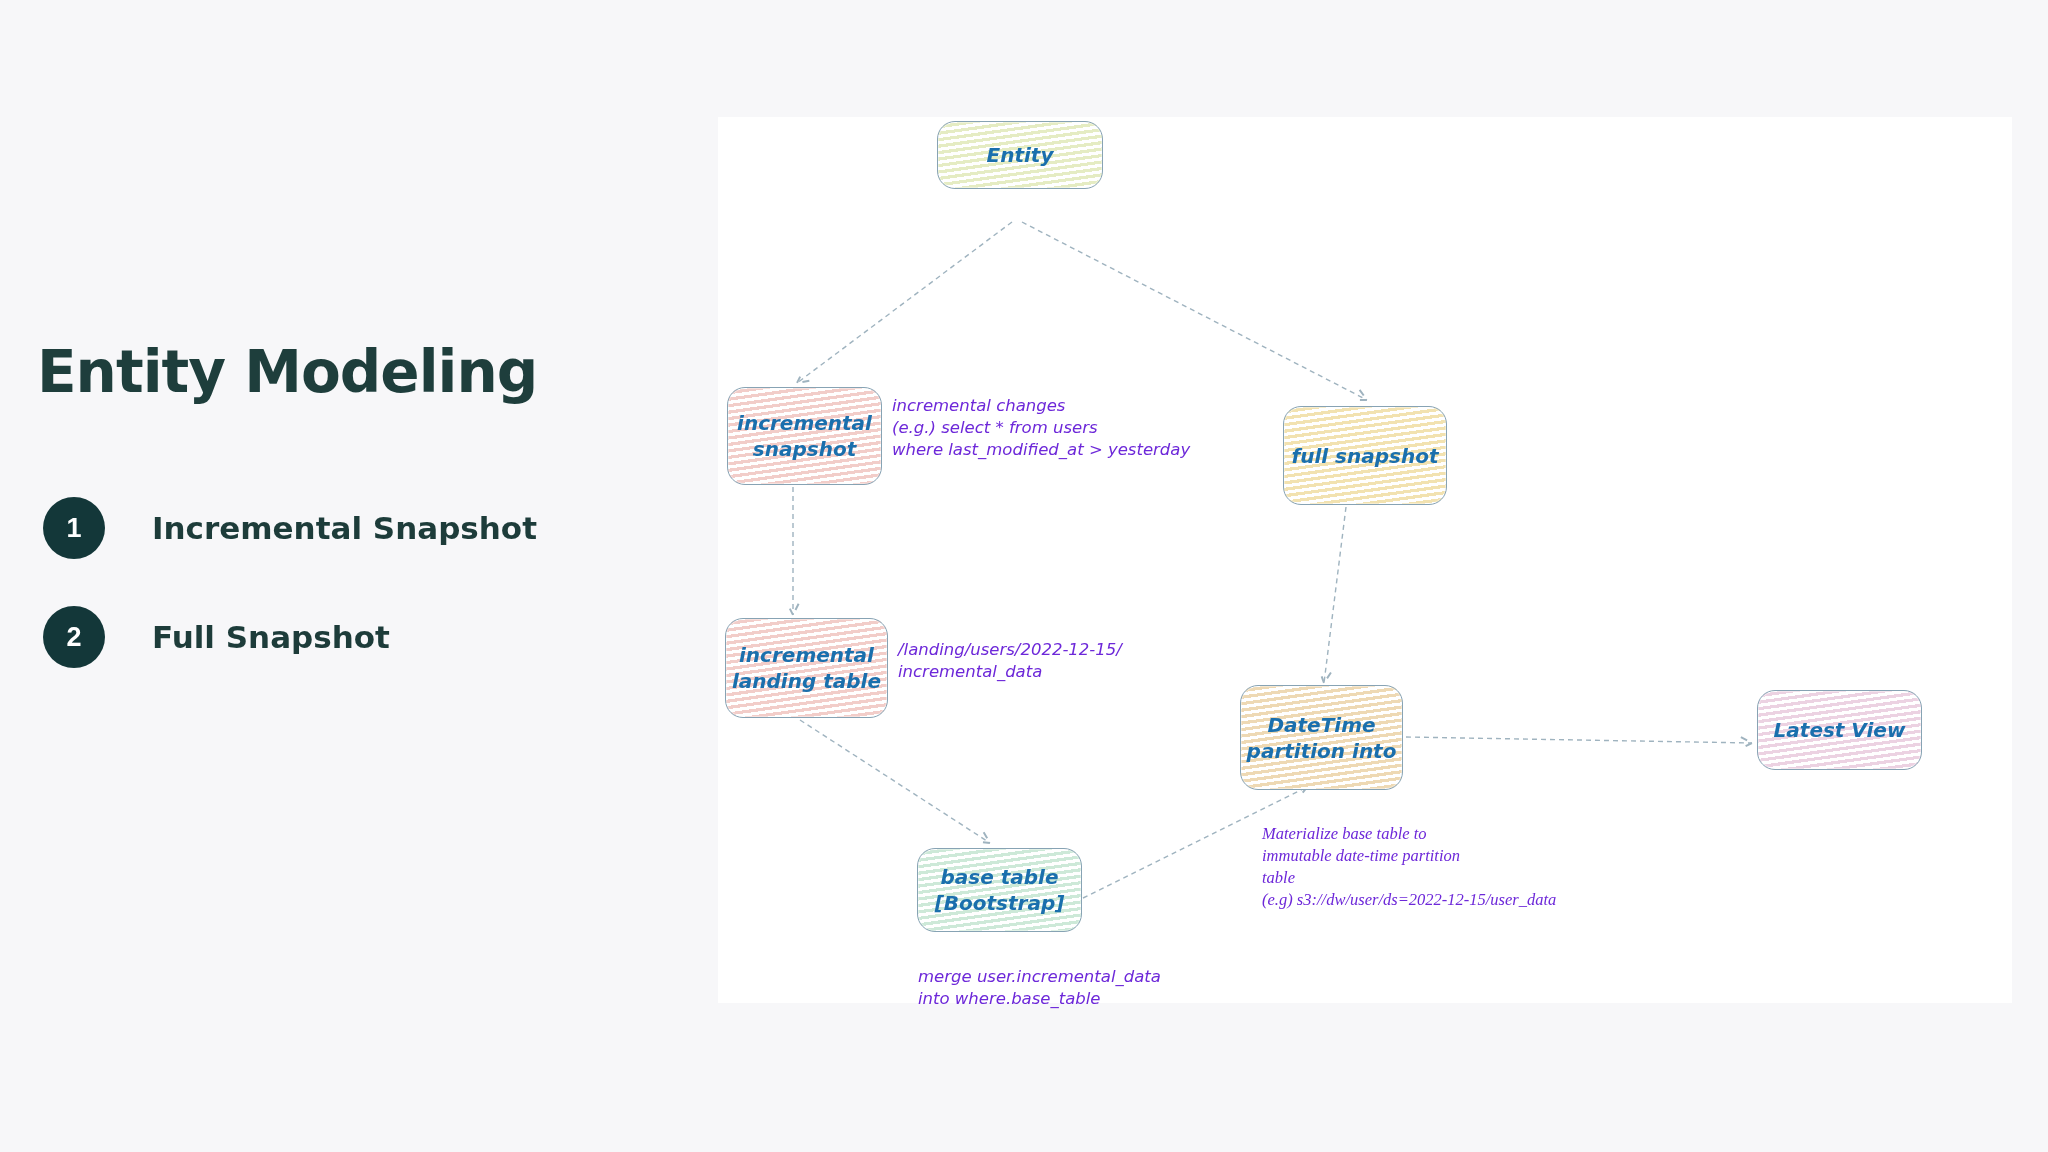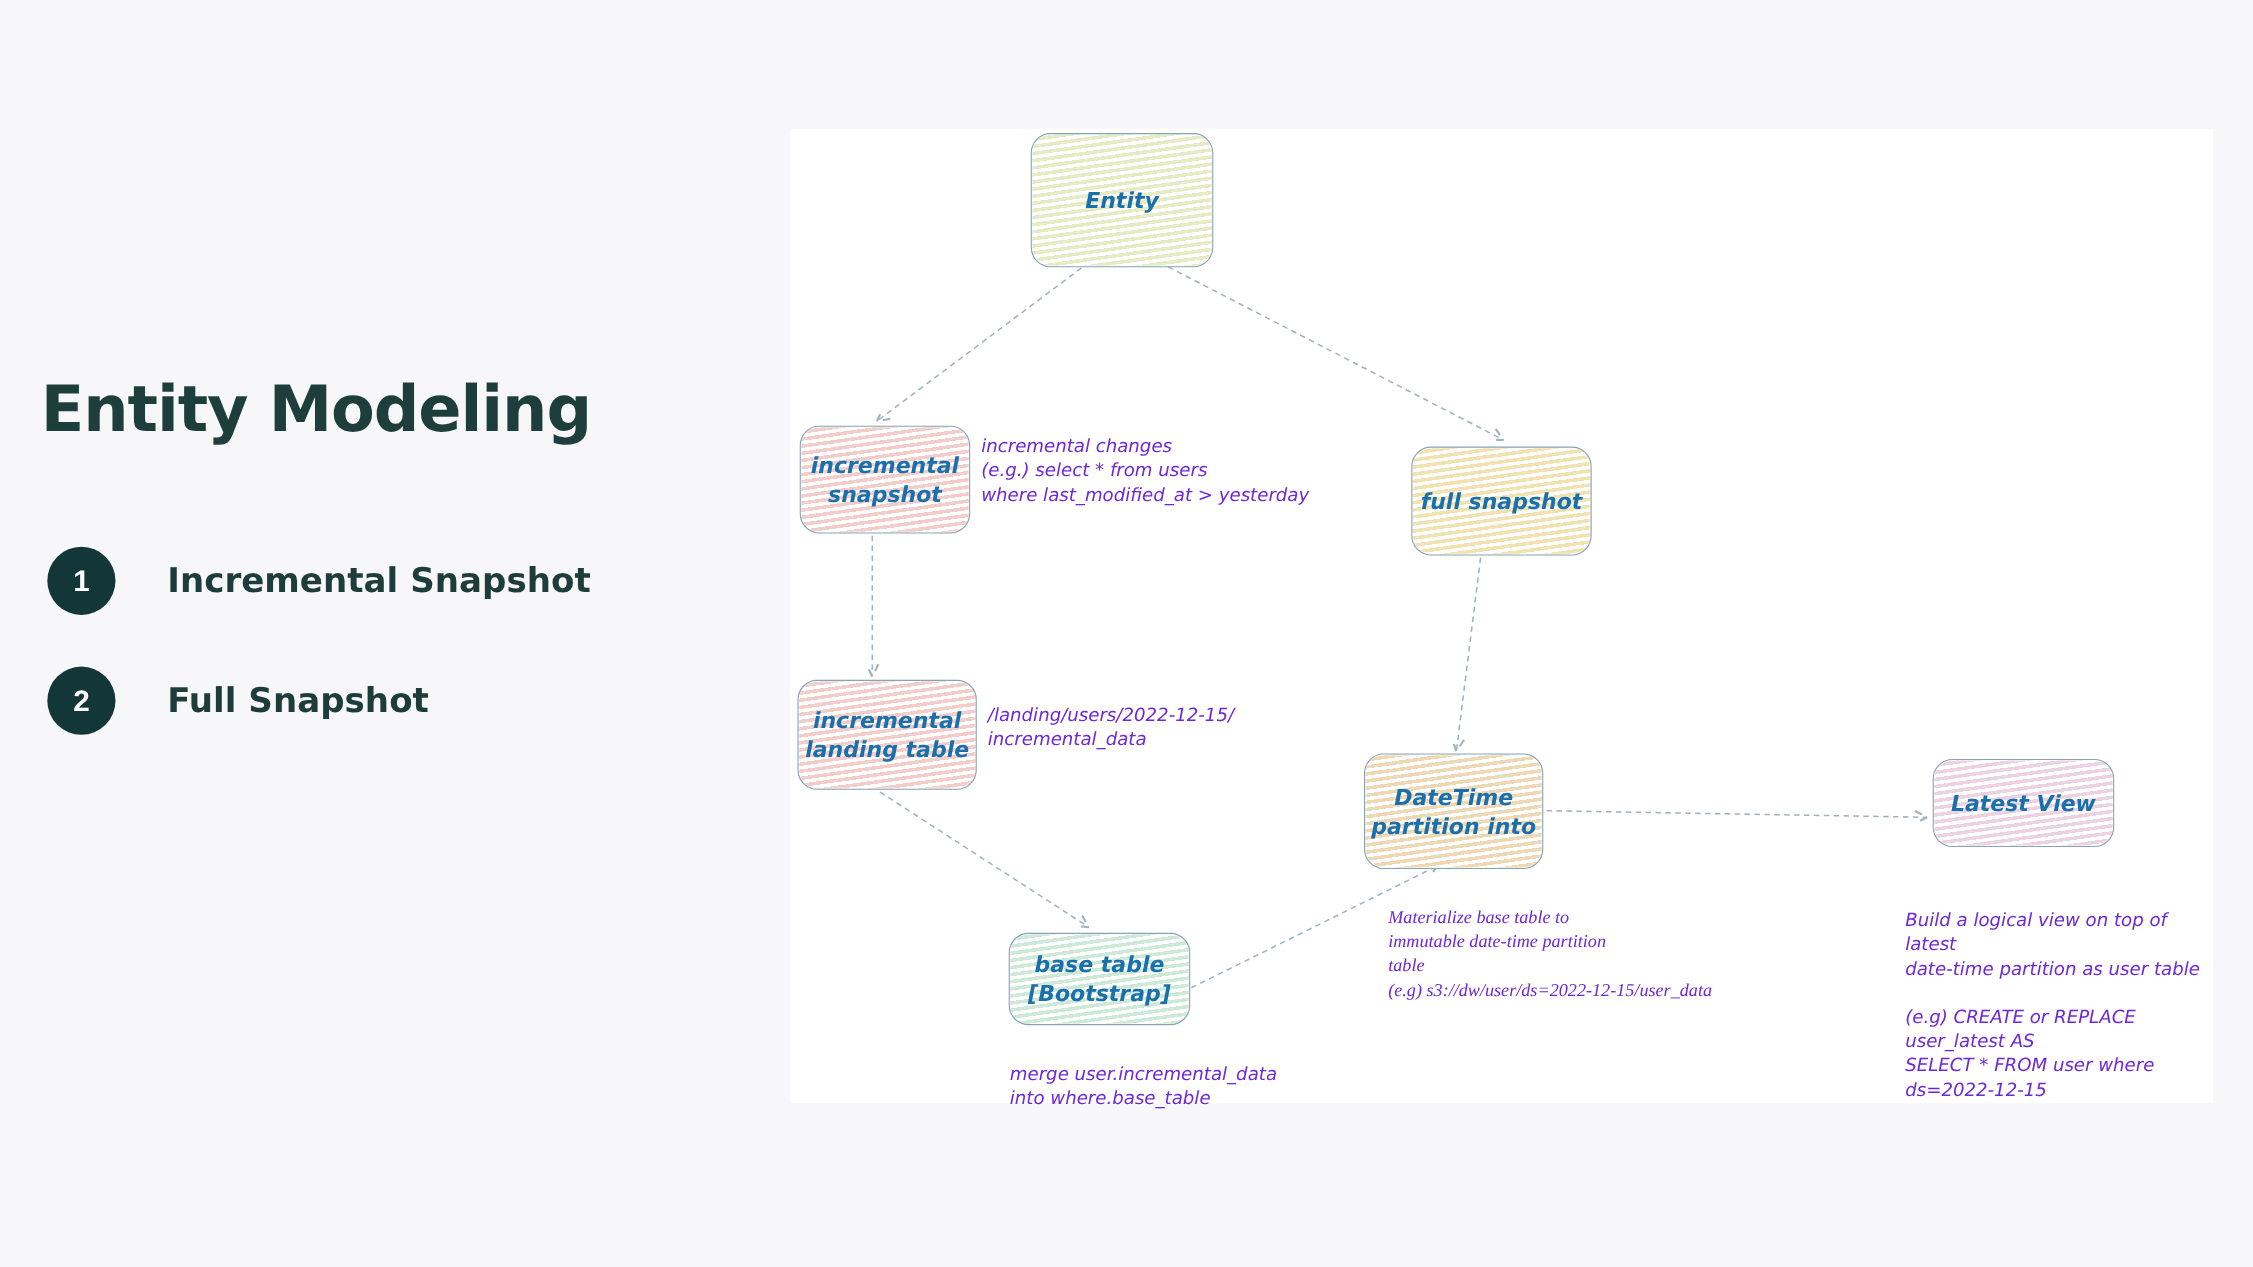--- a/index.html
+++ b/index.html
@@ -56,21 +56,21 @@
     background:repeating-linear-gradient(172deg, #ffffff 0px, #ffffff 3.2px, var(--c) 3.2px, var(--c) 6.4px);
     display:flex; align-items:center; justify-content:center;
     text-align:center;
     color:#1a6fad;
     font-family:"DejaVu Sans", sans-serif;
     font-style:italic; font-weight:600;
     font-size:20px; line-height:1.3;
     white-space:pre-line;
     box-shadow:0 0 0 1px rgba(255,255,255,0.4) inset;
   }
-  .node-entity        { left:219px; top:4px;   width:166px; height:122px; }
+  .node-entity        { left:219px; top:4px;   width:166px; height:68px; }
   .node-incr-snap     { left:9px;   top:270px; width:155px; height:98px; }
   .node-full-snap     { left:565px; top:289px; width:164px; height:99px; }
   .node-landing       { left:7px;   top:501px; width:163px; height:100px; }
   .node-datetime      { left:522px; top:568px; width:163px; height:105px; }
   .node-latest        { left:1039px;top:573px; width:165px; height:80px; }
   .node-base          { left:199px; top:731px; width:165px; height:84px; }
 
   .note {
     position:absolute;
     color:#6d28d9;
@@ -132,22 +132,17 @@
 
     <div class="note note-incr-changes">incremental changes
 (e.g.) select * from users
 where last_modified_at &gt; yesterday</div>
     <div class="note note-landing-path">/landing/users/2022-12-15/
 incremental_data</div>
     <div class="note note-materialize">Materialize base table to
 immutable date-time partition
  table
 (e.g) s3://dw/user/ds=2022-12-15/user_data</div>
-    <div class="note note-latest-view">Build a logical view on top of latest
-date-time partition as user table
-
-(e.g) CREATE or REPLACE user_latest AS
-SELECT * FROM user where ds=2022-12-15</div>
     <div class="note note-merge">merge user.incremental_data
 into where.base_table</div>
 
   </div>
 </div>
 
 </body></html>

